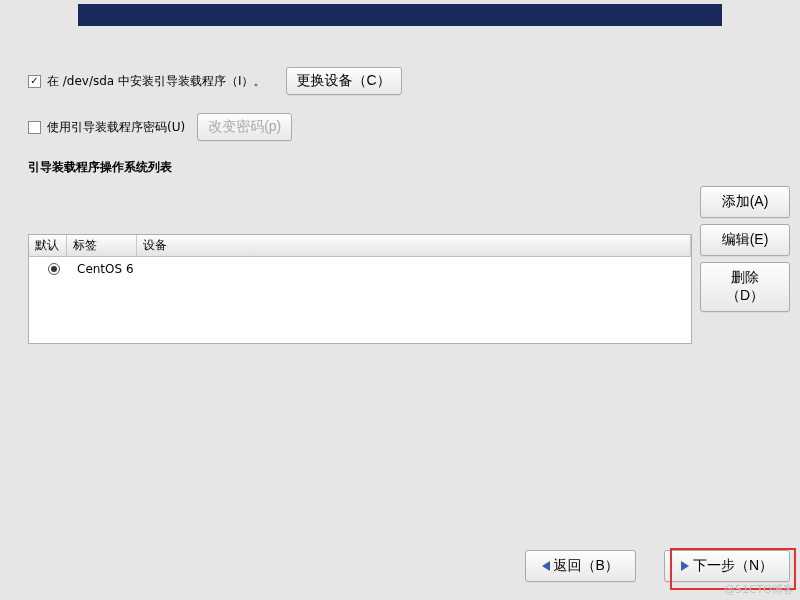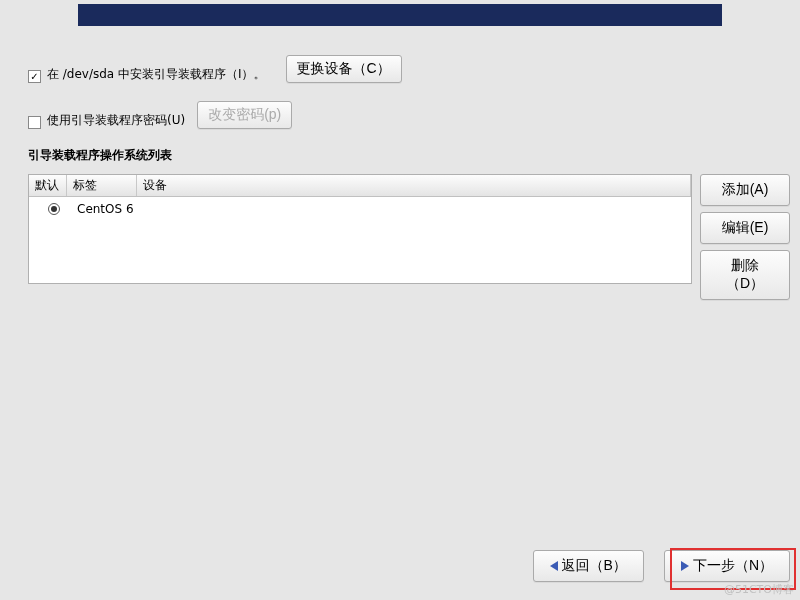--- a/index.html
+++ b/index.html
@@ -21,22 +21,23 @@
   background: #1a2a5c;
 }
 .content {
   position: absolute;
   top: 55px;
   left: 28px;
   right: 10px;
 }
 .row {
   display: flex;
-  align-items: flex-end;
+  align-items: center;
   margin-bottom: 18px;
+  margin-top: 12px;
 }
 .checkbox {
   width: 13px;
   height: 13px;
   border: 1px solid #888;
   background: #fff;
   margin-right: 6px;
   display: inline-flex;
   align-items: center;
   justify-content: center;
@@ -64,20 +65,21 @@
 .table-area {
   display: flex;
   gap: 8px;
 }
 .table-wrap {
   flex: 1;
   border: 1px solid #b0b0b0;
   background: #fff;
   height: 110px;
   overflow: hidden;
+  margin-top: 48px;
 }
 .table-header {
   display: flex;
   background: linear-gradient(#fdfdfd, #e4e4e4);
   border-bottom: 1px solid #c0c0c0;
   height: 22px;
   align-items: center;
 }
 .th {
   border-right: 1px solid #c8c8c8;
@@ -120,21 +122,21 @@
   flex-direction: column;
   gap: 6px;
   width: 90px;
 }
 .side-buttons .btn { width: 100%; text-align:center; padding:6px 14px; }
 .footer {
   position: absolute;
   bottom: 18px;
   right: 10px;
   display: flex;
-  gap: 20px;
+  gap: 28px;
 }
 .footer .btn {
   padding: 6px 16px;
   display: inline-flex;
   align-items: center;
   gap: 4px;
 }
 .highlight-box {
   position: absolute;
   bottom: 10px;

